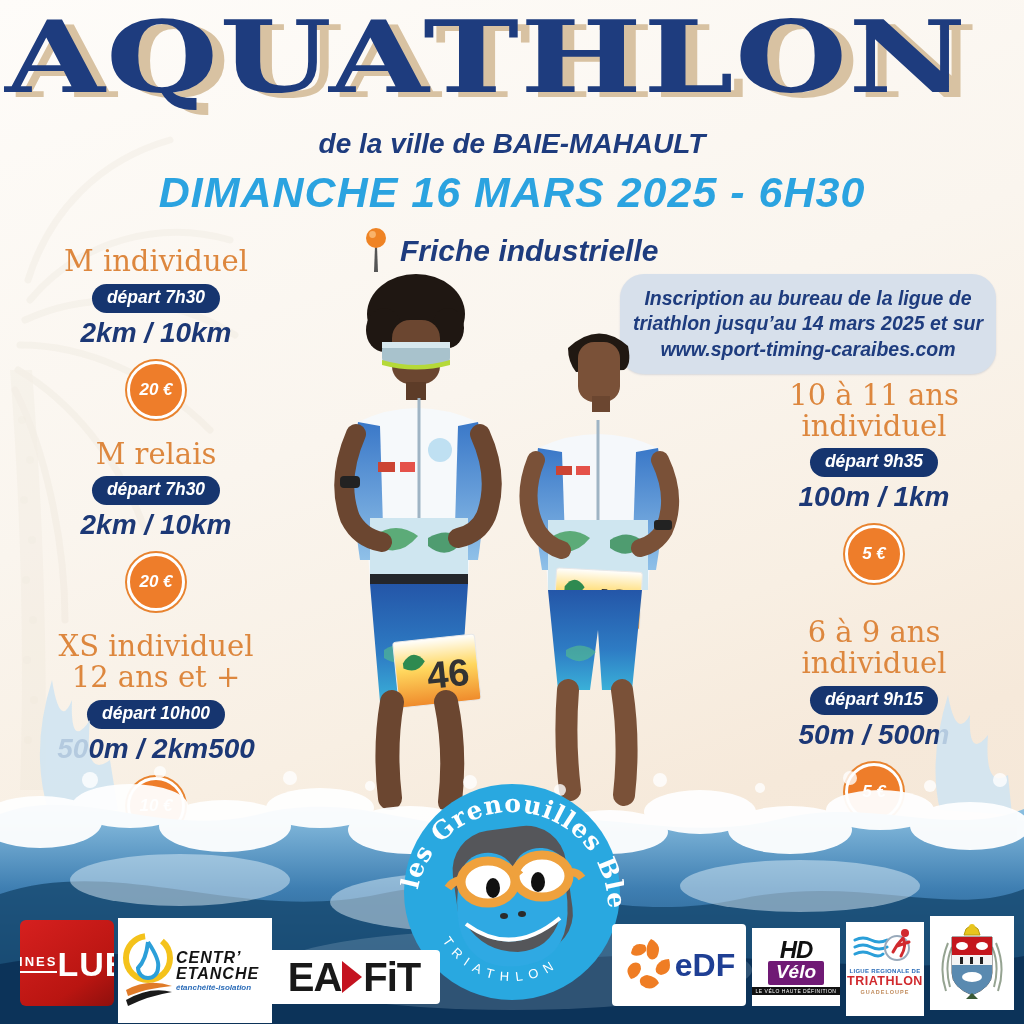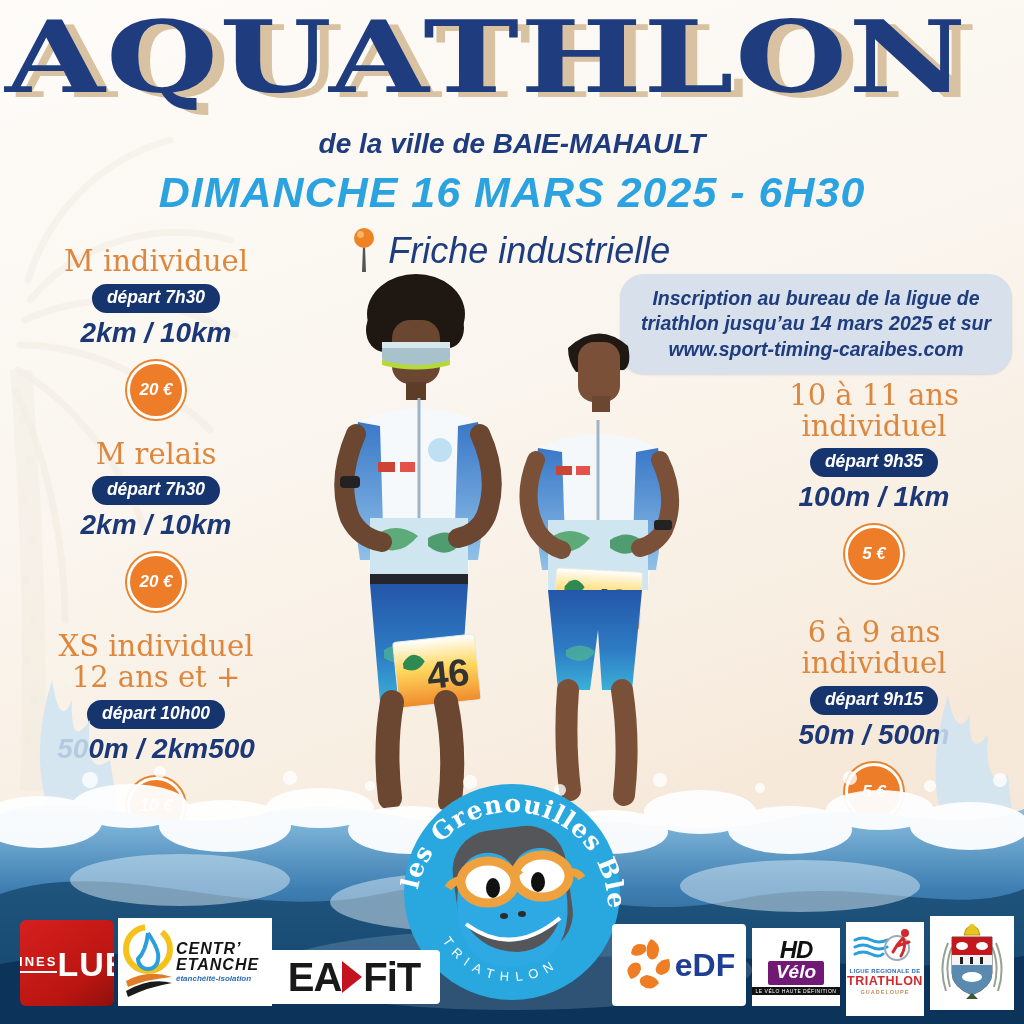--- a/index.html
+++ b/index.html
@@ -17,27 +17,27 @@
     transform:scaleX(1.30);transform-origin:center top;
     text-shadow:9px 5px 0 #d8c2a2;letter-spacing:1px;white-space:nowrap;
   }
   .subtitle{top:128px;left:0;width:1024px;text-align:center;z-index:2;
     font-size:28px;font-weight:bold;font-style:italic;color:#1e3c7e;}
   .datetime{top:168px;left:0;width:1024px;text-align:center;z-index:2;
     font-size:43px;font-weight:bold;font-style:italic;color:#2ba3e0;letter-spacing:1px;}
   .location-row{top:228px;left:0;width:1024px;text-align:center;z-index:2;}
   .location-row .pin{display:inline-block;vertical-align:middle;margin-right:10px;}
   .location-text{display:inline-block;vertical-align:middle;
-    font-size:36px;font-weight:normal;font-style:italic;color:#1e3c7e;}
+    font-size:30px;font-weight:bold;font-style:italic;color:#1e3c7e;}
   
   .watermark{top:120px;left:-30px;z-index:1;opacity:.35;}
   
   .inscription{
     top:274px;left:620px;width:352px;z-index:3;
-    background:#d7e0eb;border-radius:24px;padding:12px 20px;
+    background:#d7e0eb;border-radius:24px;padding:12px 12px;
     text-align:center;color:#1e3c7e;font-weight:bold;font-style:italic;
     font-size:19.5px;line-height:1.3;
     box-shadow:0 1px 2px rgba(30,60,126,.15);
   }
   
   .col-left{top:246px;left:32px;width:248px;text-align:center;z-index:3;}
   .col-right{top:380px;left:744px;width:260px;text-align:center;z-index:3;}
   .race-card{margin-bottom:20px;}
   .race-title{font-family:"DejaVu Serif",serif;font-size:29px;line-height:1.06;color:#dd873e;}
   .depart-pill{
@@ -56,21 +56,21 @@
   .runners{top:270px;left:280px;z-index:4;}
   .waves{top:640px;left:0;z-index:5;}
   .frog-logo{top:776px;left:400px;z-index:6;}
   
   .sponsor{position:absolute;z-index:7;background:#fff;overflow:hidden;}
   .sp-lube{left:20px;top:920px;width:94px;height:86px;border-radius:6px;
     background:linear-gradient(145deg,#d6201f 0%,#b91511 70%,#8e100d 100%);
     display:flex;flex-direction:row;align-items:center;justify-content:center;color:#fff;}
   .sp-lube .l1{font-size:13px;font-weight:bold;letter-spacing:2px;border-bottom:2px solid #fff;padding-bottom:2px;}
   .sp-lube .l2{font-size:34px;font-weight:bold;letter-spacing:1px;margin-top:2px;font-stretch:condensed;}
-  .sp-centr{left:118px;top:918px;width:146px;height:88px;display:flex;align-items:center;padding:0 4px;}
+  .sp-centr{left:118px;top:918px;width:146px;height:105px;display:flex;align-items:center;padding:0 4px;}
   .centr-text{margin-left:2px;line-height:1;}
   .centr-text .c1,.centr-text .c2{font-size:16px;font-weight:bold;font-style:italic;color:#141414;letter-spacing:1px;}
   .centr-text .c3{font-size:8px;font-weight:bold;font-style:italic;color:#2b6cb8;margin-top:2px;}
   .sp-eafit{left:268px;top:950px;width:172px;height:54px;display:flex;align-items:center;justify-content:center;border-radius:4px;}
   .eafit-txt{font-size:40px;font-weight:800;color:#191919;font-style:normal;letter-spacing:-1px;display:flex;align-items:center;}
   .eafit-arrow{width:0;height:0;border-left:20px solid #c41320;border-top:16px solid transparent;border-bottom:16px solid transparent;margin:0 1px;}
   .sp-edf{left:612px;top:924px;width:134px;height:82px;display:flex;align-items:center;justify-content:center;border-radius:4px;}
   .edf-name{font-size:32px;font-weight:bold;color:#1f3f94;margin-left:0;}
   .sp-hdvelo{left:752px;top:928px;width:88px;height:78px;display:flex;flex-direction:column;align-items:center;justify-content:center;}
   .hd-top{font-size:24px;font-weight:800;font-style:italic;color:#111;line-height:.9;letter-spacing:-1px;}

